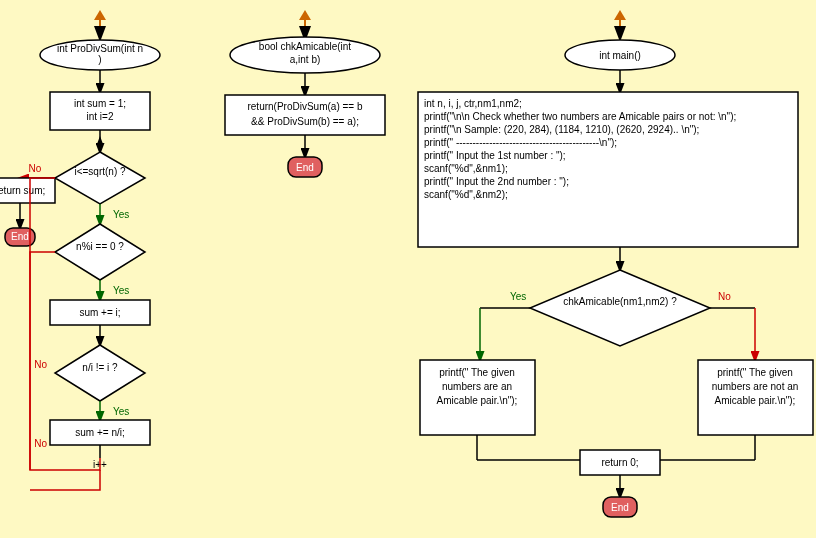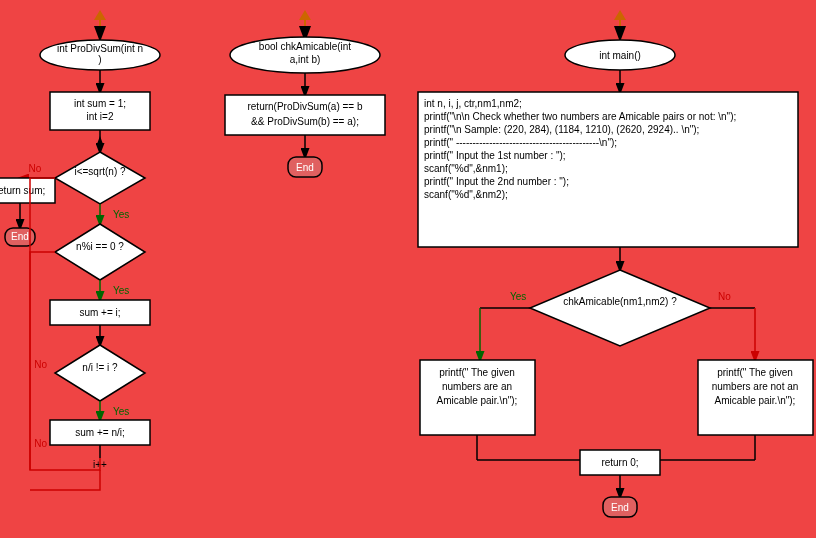--- a/index.html
+++ b/index.html
@@ -9,21 +9,21 @@
       font-size: 11px;
       width: 816px;
       height: 553px;
       overflow: hidden;
       position: relative;
     }
     .canvas {
       position: relative;
       width: 816px;
       height: 538px;
-      background: #ef4444;
+      background: #fef9c3;
       text-decoration: underline;
     }
     svg.flowchart {
       position: absolute;
       top: 0; left: 0;
       width: 816px;
       height: 553px;
     }
     
     .box {

